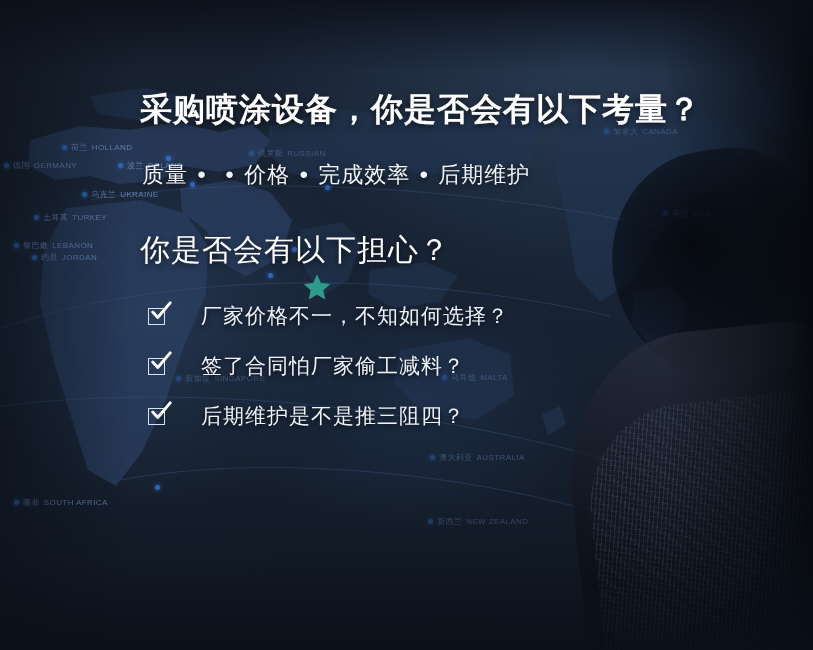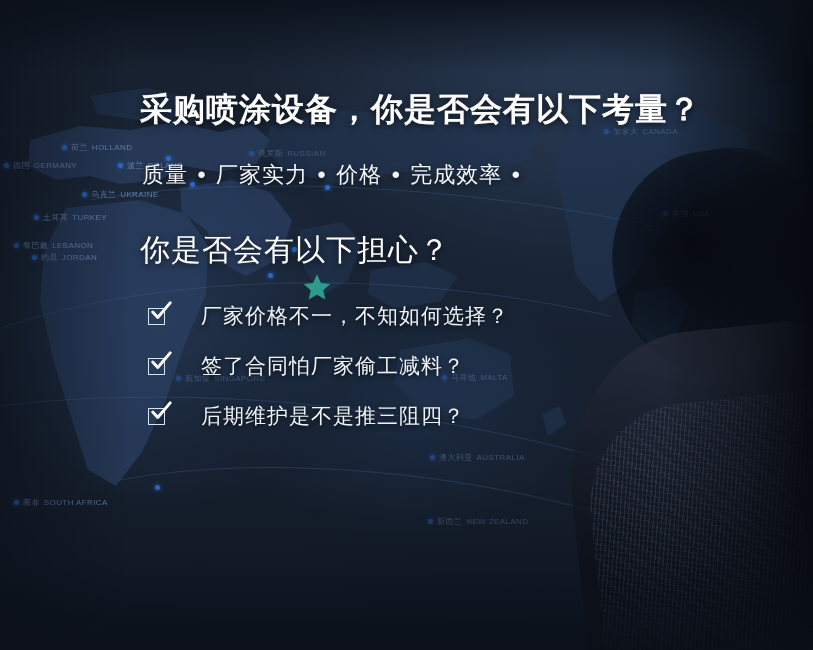--- a/index.html
+++ b/index.html
@@ -382,26 +382,26 @@
 
   <div class="bg-vignette"></div>
 
   <div class="content">
 
     <div class="headline-1">采购喷涂设备，你是否会有以下考量？</div>
 
     <div class="subline">
       <span>质量</span>
       <span class="sep">●</span>
-      <span>厂家实力</span>
       <span class="sep">●</span>
       <span>价格</span>
       <span class="sep">●</span>
       <span>完成效率</span>
       <span class="sep">●</span>
+      <span>后期维护</span>
     </div>
 
     <div class="headline-2">你是否会有以下担心？</div>
 
     <div class="check-list">
 
       <div class="check-item">
         <span class="checkbox">
           <svg class="tick" viewBox="0 0 24 24" aria-hidden="true">
             <path d="M3 12 L8.5 18 L22 2" fill="none" stroke="#ffffff" stroke-width="3.2" stroke-linecap="round" stroke-linejoin="round"></path>

